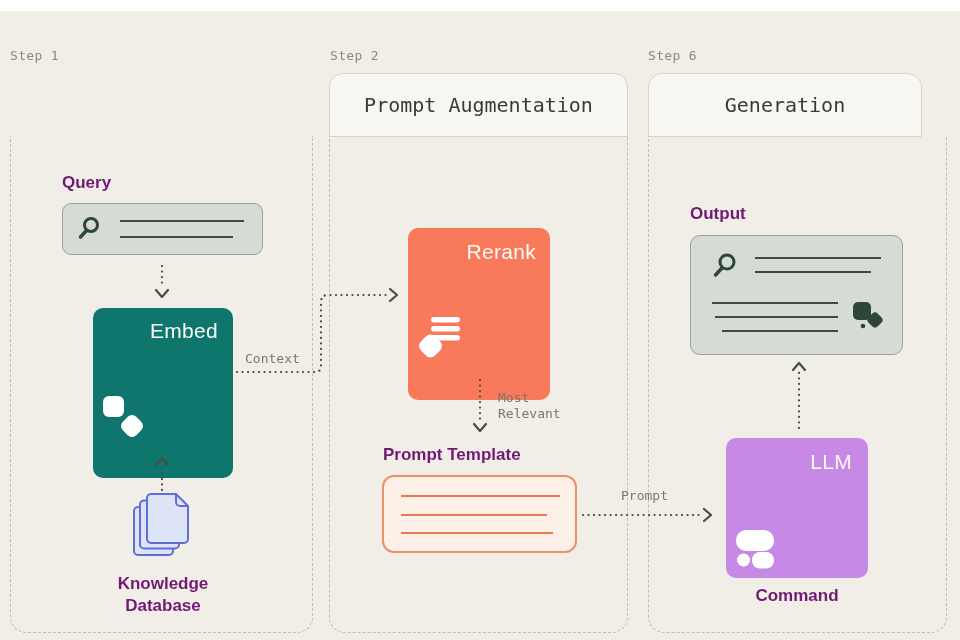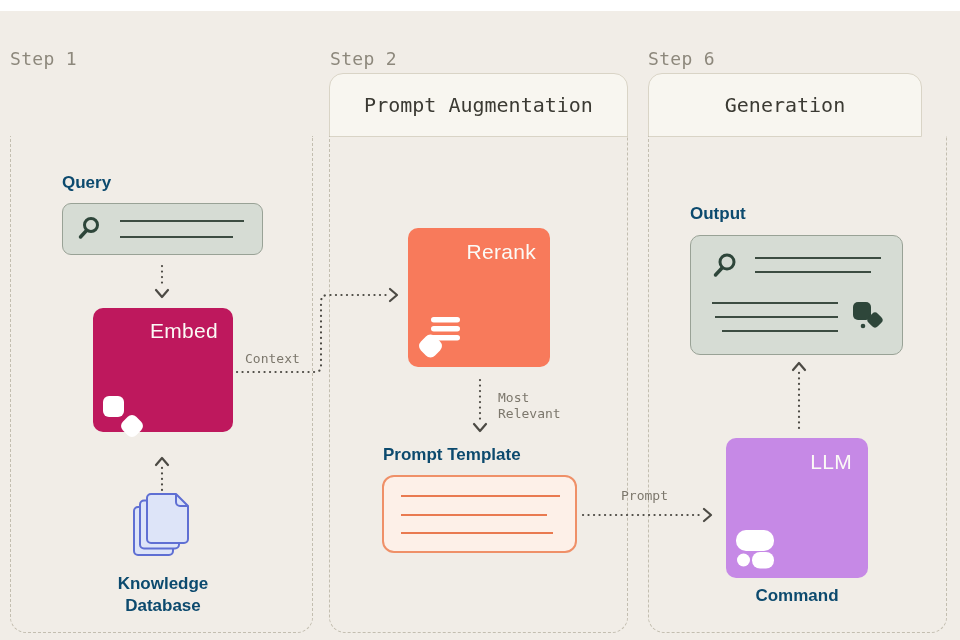--- a/index.html
+++ b/index.html
@@ -6,34 +6,34 @@
   .canvas {
     position:relative; width:960px; height:640px;
     background:#f1ede7; overflow:hidden;
     font-family:"Liberation Sans", sans-serif;
   }
   .abs { position:absolute; }
   .topstrip { top:0; left:0; width:960px; height:11px; background:#ffffff; }
 
   .step-label {
     font-family:"DejaVu Sans Mono", monospace;
-    font-size:18px; color:#8d887c; letter-spacing:0.3px;
+    font-size:13px; color:#8d887c; letter-spacing:0.3px;
   }
   .header {
     background:#f8f6f0; border:1px solid #d9d4c6;
     border-radius:14px 14px 0 0; box-sizing:border-box;
     display:flex; align-items:center; justify-content:center;
     font-family:"DejaVu Sans Mono", monospace;
     font-size:20px; color:#3b3a33;
   }
   .column {
     border:1px dashed #c3beb0; border-top:none;
     border-radius:0 0 16px 16px; box-sizing:border-box;
   }
-  .node-label { font-size:17px; font-weight:600; color:#0c4a6e; }
+  .node-label { font-size:17px; font-weight:600; color:#701a75; }
   .edge-label {
     font-family:"DejaVu Sans Mono", monospace;
     font-size:13px; color:#7c776c; line-height:1.25;
   }
   .bigbox { border-radius:10px; }
   .box-label {
     position:absolute; color:#fbfaf6; font-size:21px; font-weight:500;
     letter-spacing:0.3px;
   }
   .fieldbox {
@@ -70,40 +70,40 @@
 
   <div class="abs fieldbox" style="left:62px; top:203px; width:201px; height:52px;">
     <svg width="201" height="52" viewBox="0 0 201 52">
       <circle cx="28" cy="21" r="6.5" fill="none" stroke="#2e463a" stroke-width="3"></circle>
       <line x1="23.5" y1="26.5" x2="17.5" y2="33" stroke="#2e463a" stroke-width="3.5" stroke-linecap="round"></line>
       <line x1="57" y1="17" x2="181" y2="17" stroke="#3c4c41" stroke-width="2"></line>
       <line x1="57" y1="33" x2="170" y2="33" stroke="#3c4c41" stroke-width="2"></line>
     </svg>
   </div>
 
-  <div class="abs bigbox" style="left:93px; top:308px; width:140px; height:124px; background:#be185d;">
+  <div class="abs bigbox" style="left:93px; top:308px; width:140px; height:170px; background:#0f766e;">
     <span class="box-label" style="top:11px; right:15px;">Embed</span>
     <svg class="abs" style="left:8px; top:84px;" width="50" height="50" viewBox="0 0 50 50">
       <rect x="2" y="4" width="21" height="21" rx="6" fill="#ffffff"></rect>
       <rect x="21.5" y="24.5" width="19" height="19" rx="6" fill="#ffffff" transform="rotate(45 31 34)"></rect>
     </svg>
   </div>
 
   <div class="abs edge-label" style="left:245px; top:351px;">Context</div>
 
   <svg class="abs" style="left:130px; top:492px;" width="70" height="66" viewBox="0 0 70 66">
     <rect x="4" y="15" width="39" height="48" rx="4" fill="#dde4f8" stroke="#5f6fd3" stroke-width="2"></rect>
     <rect x="10" y="8.5" width="39" height="48" rx="4" fill="#dde4f8" stroke="#5f6fd3" stroke-width="2"></rect>
     <path d="M21 2 h25 l12 12 v33 a4 4 0 0 1 -4 4 h-33 a4 4 0 0 1 -4 -4 v-41 a4 4 0 0 1 4 -4 z" fill="#dde4f8" stroke="#5f6fd3" stroke-width="2" stroke-linejoin="round"></path>
     <path d="M46 2 v8 a4 4 0 0 0 4 4 h8" fill="none" stroke="#5f6fd3" stroke-width="2"></path>
   </svg>
 
   <div class="abs node-label centered" style="left:103px; top:573px; width:120px; line-height:1.3;">Knowledge Database</div>
 
-  <div class="abs bigbox" style="left:408px; top:228px; width:142px; height:139px; background:#f87a5b;text-decoration:underline;">
+  <div class="abs bigbox" style="left:408px; top:228px; width:142px; height:172px; background:#f87a5b;text-decoration:underline;">
     <span class="box-label" style="top:12px; right:14px;">Rerank</span>
     <svg class="abs" style="left:6px; top:86px;" width="54" height="50" viewBox="0 0 54 50">
       <rect x="17" y="3" width="29" height="5.5" rx="2.75" fill="#ffffff"></rect>
       <rect x="17" y="12" width="29" height="5.5" rx="2.75" fill="#ffffff"></rect>
       <rect x="17" y="21" width="29" height="5.5" rx="2.75" fill="#ffffff"></rect>
       <rect x="6.5" y="22" width="20" height="20" rx="6.5" fill="#ffffff" transform="rotate(45 16.5 32)"></rect>
     </svg>
   </div>
 
   <div class="abs edge-label" style="left:498px; top:390px; width:76px;">Most Relevant</div>

